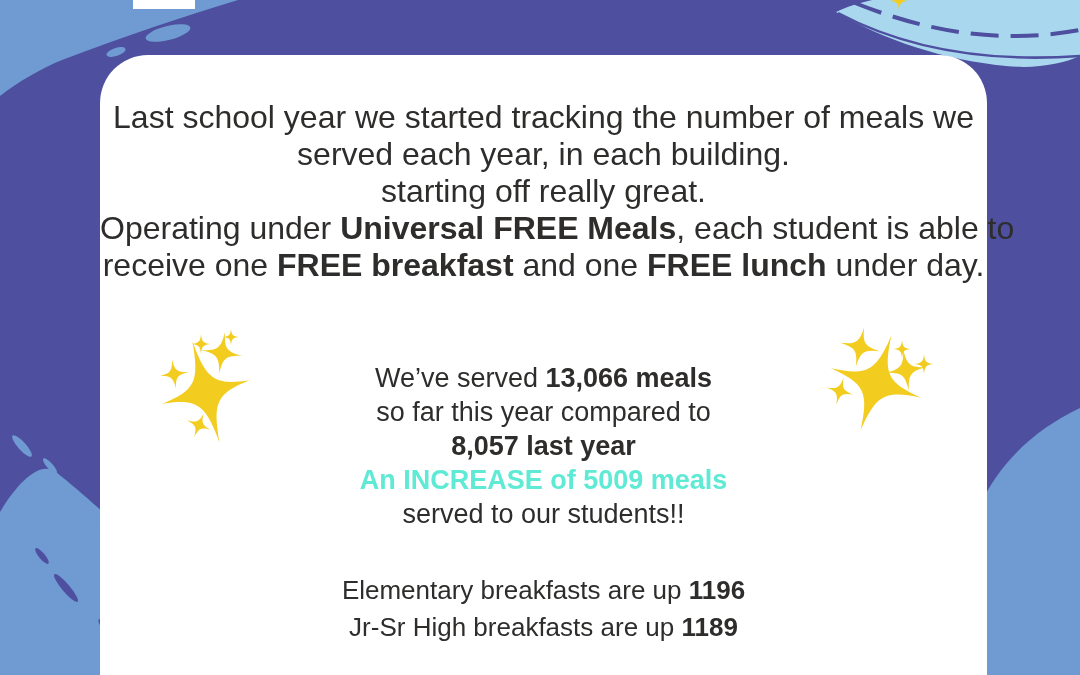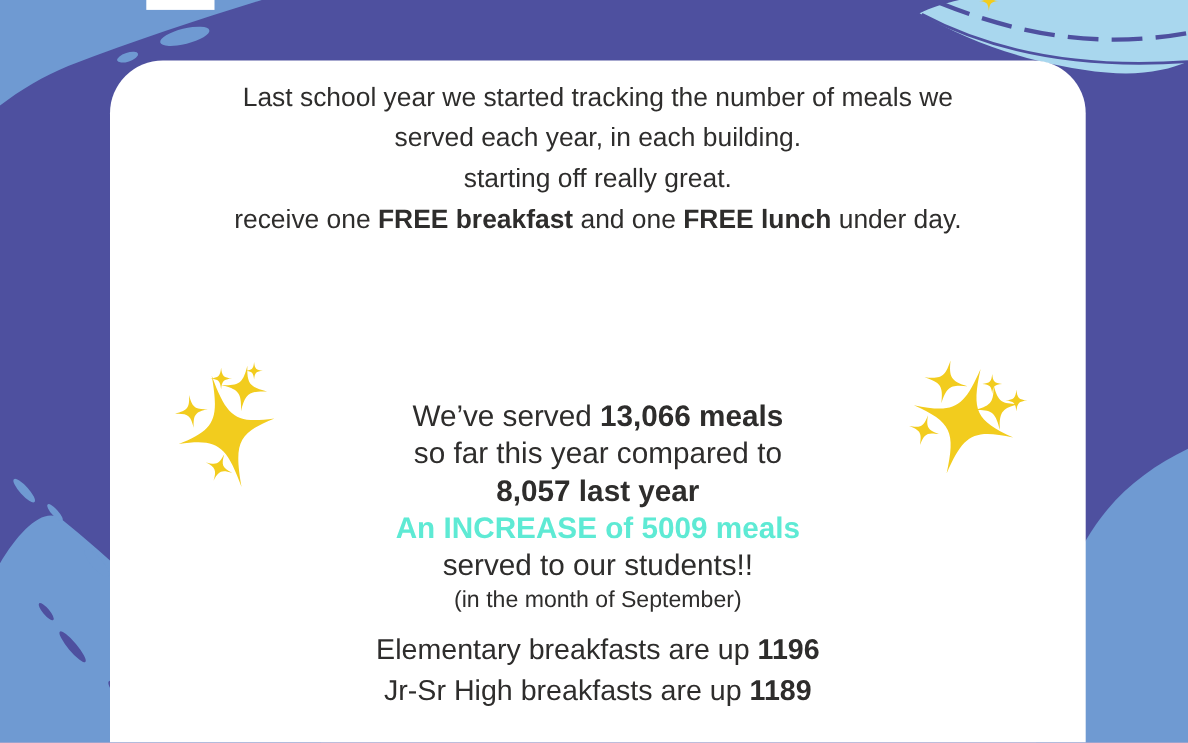--- a/index.html
+++ b/index.html
@@ -10,21 +10,21 @@
   }
   .bg-svg { position:absolute; left:0; top:0; }
   .card {
     position:absolute; left:100px; top:55px; width:887px; height:620px;
     background:#ffffff; border-radius:48px 48px 0 0;
   }
   .textblock {
     position:absolute; left:100px; width:887px;
     text-align:center; color:#2e2d2c;
   }
-  .intro { top:70px; font-size:24px; line-height:37px; }
+  .intro { top:99px; font-size:32px; line-height:37px; }
   .stats { top:337px; font-size:27px; line-height:34px;margin-top:24px; }
   .stats .increase { color:#5eead4; font-weight:700; }
   .stats .note { font-size:21px; line-height:30px; }
   .breakdown { top:572px; font-size:26px; line-height:37px; }
   b { font-weight:700; }
   .sparkle { position:absolute; }
   .line { white-space:nowrap; }
 </style>
 </head>
 <body>
@@ -64,30 +64,30 @@
       <ellipse cx="150" cy="652" rx="12" ry="3.5" transform="rotate(48 150 652)" fill="#4e509f"></ellipse>
     </g>
   </svg>
 
   <div class="card"></div>
 
   <div class="textblock intro">
     <div class="line"><span>Last school year we started tracking the number of meals we</span></div>
     <div class="line"><span>served each year, in each building.</span></div>
     <div class="line"><span>starting off really great.</span></div>
+    <div class="line"><span>Operating under </span><b>Universal FREE Meals</b><span>, each student is able to</span></div>
     <div class="line"><span>receive one </span><b>FREE breakfast</b><span> and one </span><b>FREE lunch</b><span> under day.</span></div>
   </div>
 
   <div class="textblock stats">
     <div class="line"><span>We’ve served </span><b>13,066 meals</b></div>
     <div class="line"><span>so far this year compared to</span></div>
     <div class="line"><b>8,057 last year</b></div>
     <div class="line increase">An INCREASE of 5009 meals</div>
     <div class="line">served to our students!!</div>
-    <div class="line note">(in the month of September)</div>
   </div>
 
   <div class="textblock breakdown">
     <div class="line"><span>Elementary breakfasts are up </span><b>1196</b></div>
     <div class="line"><span>Jr-Sr High breakfasts are up </span><b>1189</b></div>
   </div>
 
   <svg class="sparkle" style="left:158px; top:326px;" width="110" height="125" viewBox="0 0 110 125">
     <defs>
       <path id="star4" d="M0,-50 C4,-11 11,-4 50,0 C11,4 4,11 0,50 C-4,11 -11,4 -50,0 C-11,-4 -4,-11 0,-50 Z"></path>

